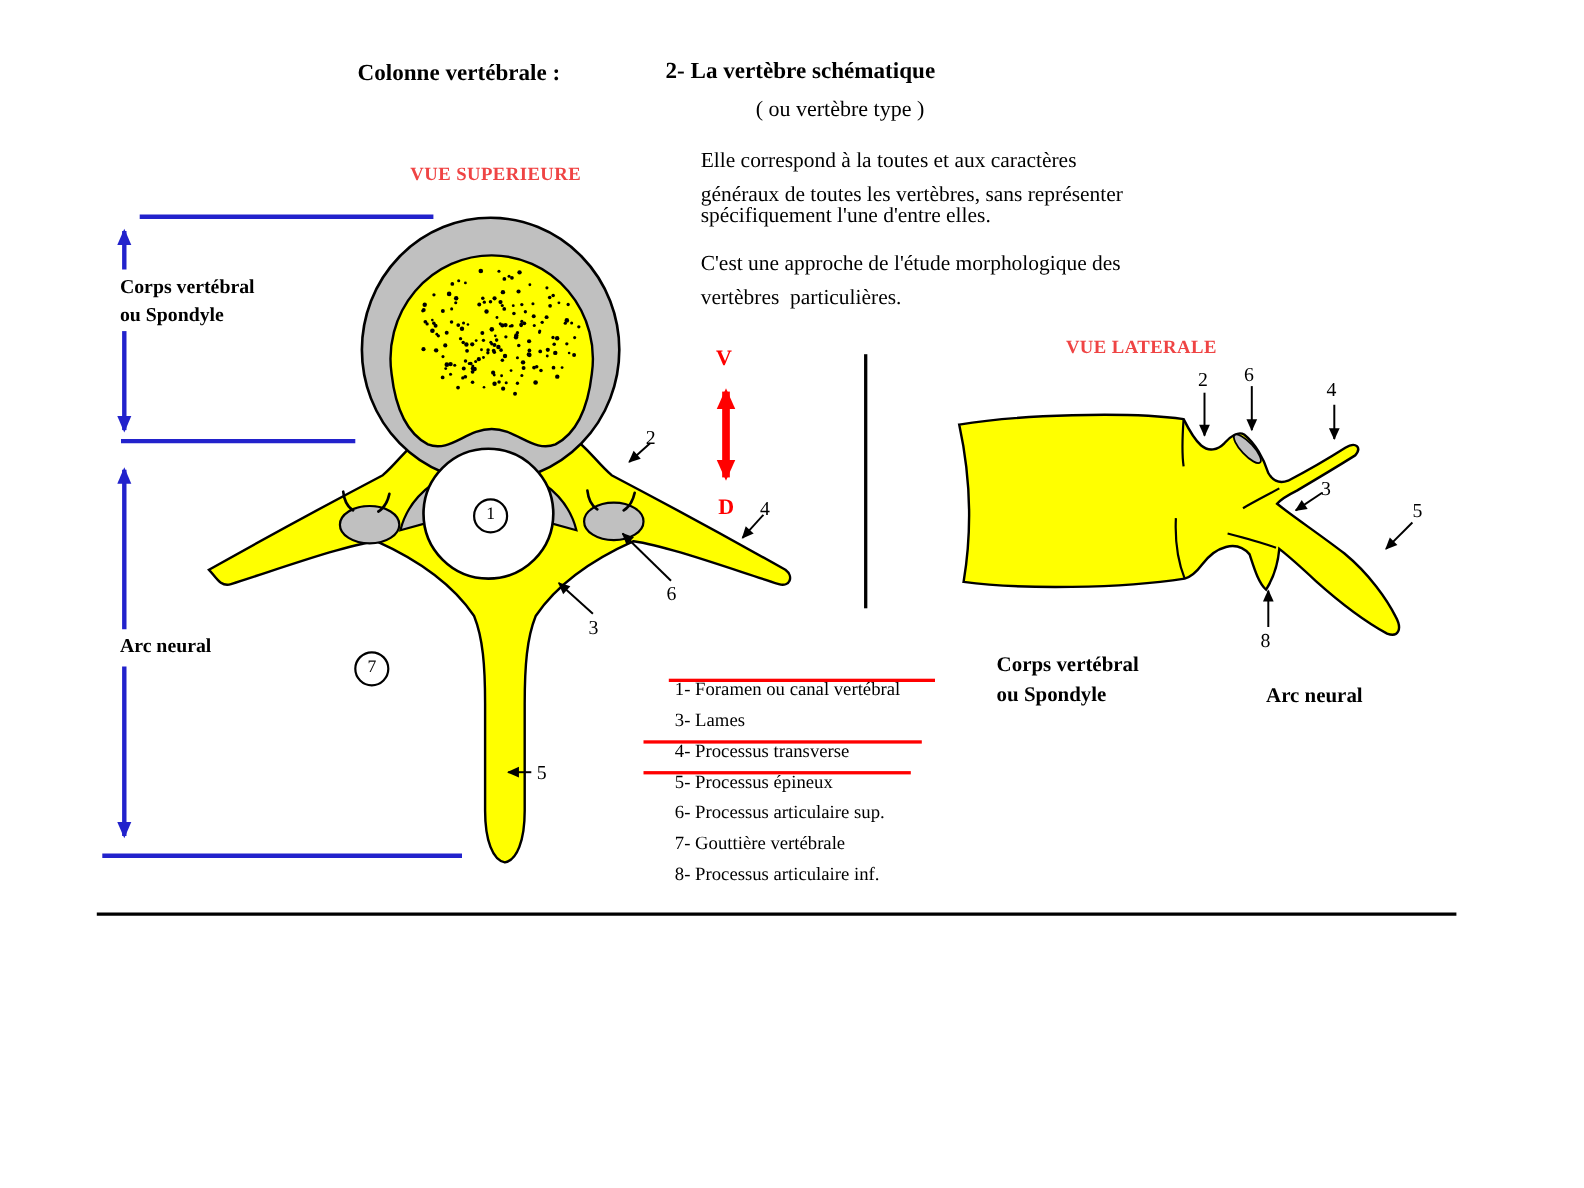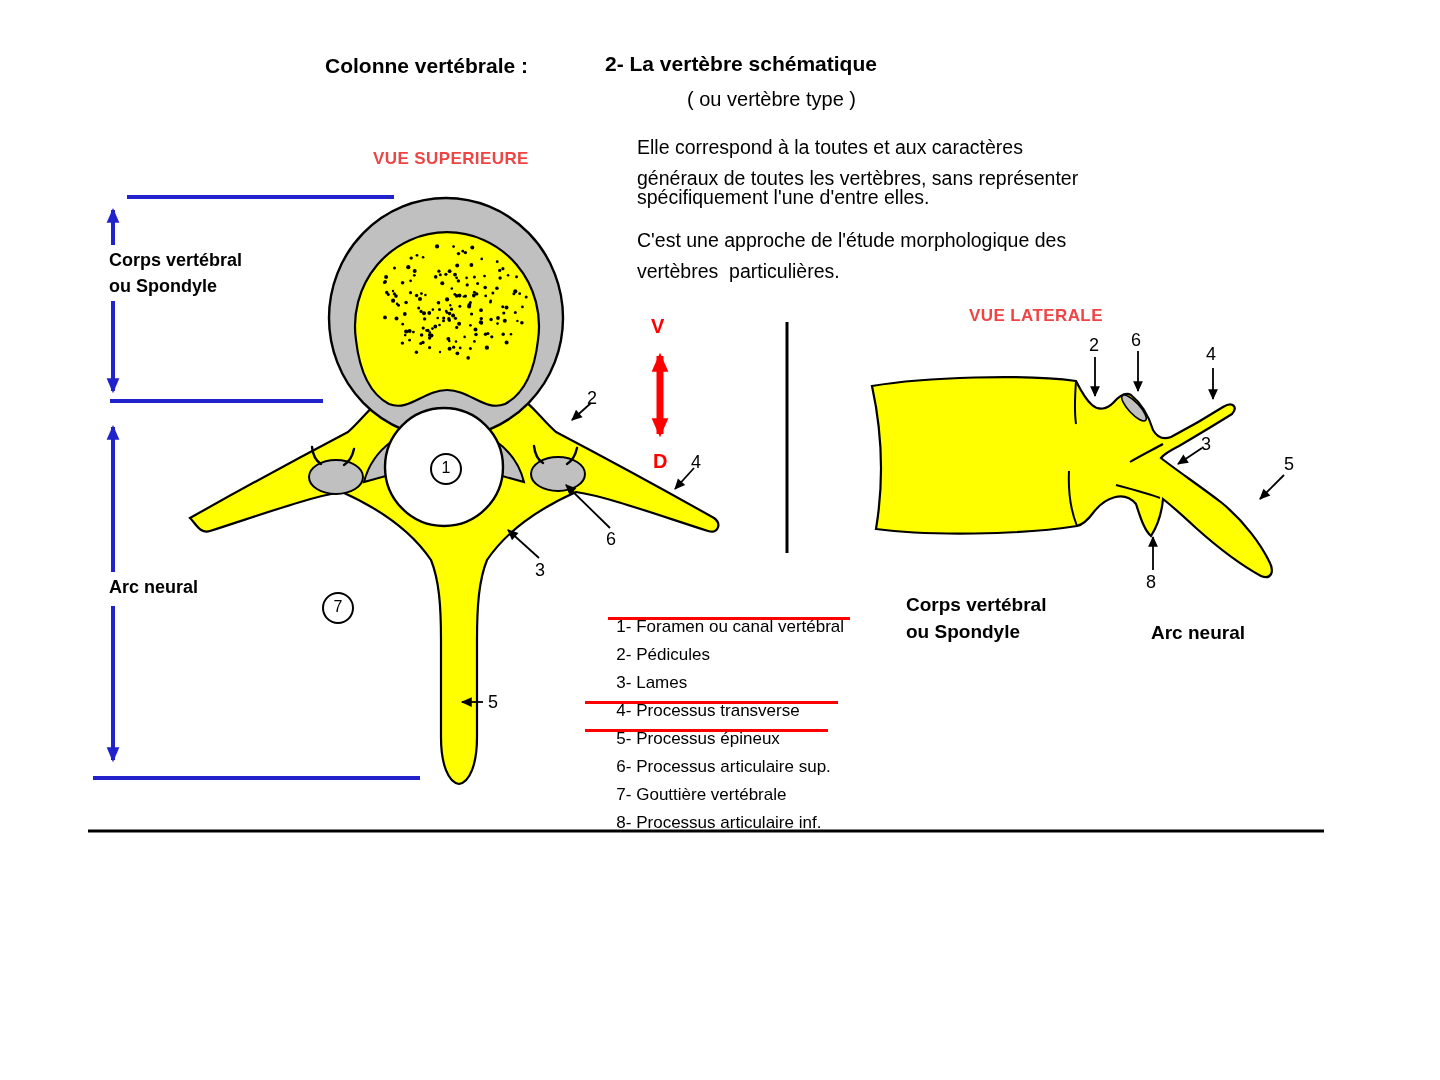--- a/index.html
+++ b/index.html
@@ -1,17 +1,17 @@
 <!DOCTYPE html>
 <html><head>
 <meta charset="utf-8">
 <style>
   html,body{margin:0;padding:0;background:#fff;}
   #canvas{position:relative;width:1324px;height:1080px;background:#fff;overflow:hidden;
-          font-family:Liberation Sans, sans-serif;color:#000;}
+          font-family:Liberation Serif, serif;color:#000;}
   .abs{position:absolute;white-space:pre;line-height:1.15;}
   .b{font-weight:bold;}
   .red{color:#ff0000;}
   .t-main{font-size:21px;font-weight:bold;}
   .t-sub{font-size:20px;}
   .intro-line{position:absolute;left:0;font-size:19.5px;white-space:pre;}
   .view-head{font-size:17px;font-weight:bold;color:#ef4444;letter-spacing:.4px;}
   .side-label{font-size:18px;font-weight:bold;}
   .lat-label{font-size:19px;font-weight:bold;}
   .marker-num{position:absolute;font-size:18px;}
@@ -354,23 +354,20 @@
   <div class="marker-num" style="left:1201px;top:434px;">3</div>
   <div class="marker-num" style="left:1284px;top:454px;">5</div>
   <div class="marker-num" style="left:1146px;top:572px;">8</div>
 
   <div id="legend">
     <div class="lrow">
       <span class="lnum">1-</span><span> </span><span>Foramen ou canal vertébral</span>
       <i class="redline" style="left:20px;width:242px;"></i>
     </div>
     <div class="lrow">
-      <span class="lnum">2-</span><span> </span><span>Pédicules</span>
-    </div>
-    <div class="lrow">
       <span class="lnum">3-</span><span> </span><span>Lames</span>
     </div>
     <div class="lrow">
       <span class="lnum">4-</span><span> </span><span>Processus transverse</span>
       <i class="redline" style="left:-3px;width:253px;"></i>
     </div>
     <div class="lrow">
       <span class="lnum">5-</span><span> </span><span>Processus épineux</span>
       <i class="redline" style="left:-3px;width:243px;"></i>
     </div>

